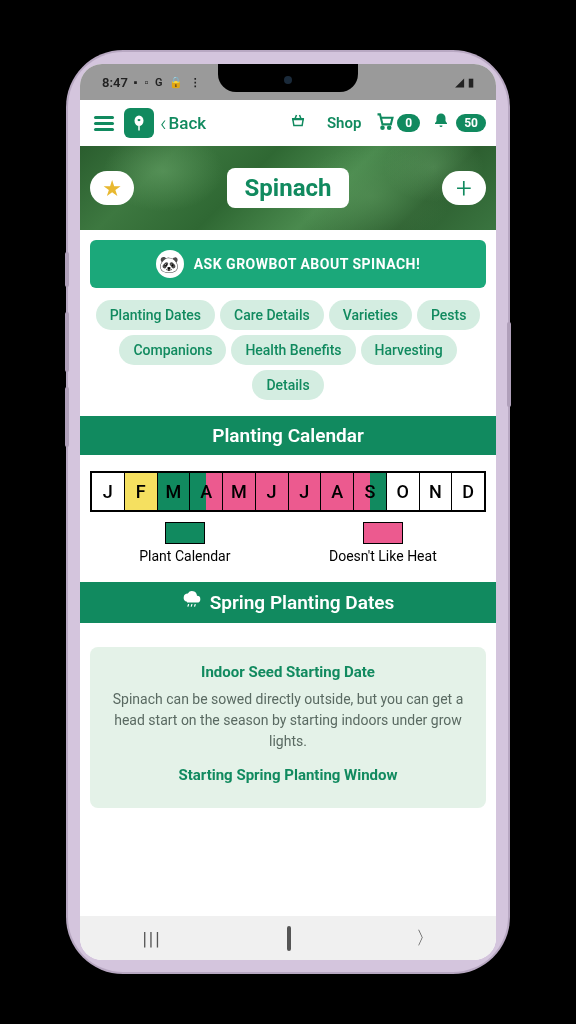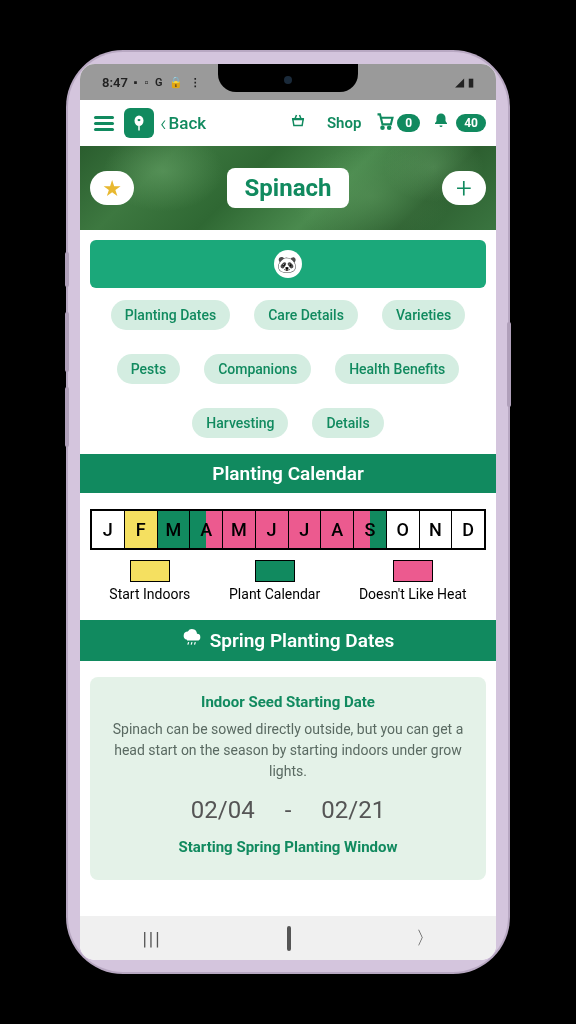--- a/index.html
+++ b/index.html
@@ -18,21 +18,21 @@
     background: #d4c5dd;
     border-radius: 55px;
     padding: 12px;
     position: relative;
     box-shadow: 0 0 0 2px #b8a8c2;
   }
   .phone-screen {
     width: 100%;
     height: 100%;
     background: #fff;
-    border-radius: 15px;
+    border-radius: 22px;
     overflow: hidden;
     position: relative;
     display: flex;
     flex-direction: column;
     justify-content: space-between;
   }
   .notch {
     position: absolute;
     top: 0;
     left: 50%;
@@ -124,21 +124,21 @@
   .growbot-btn {
     background:#1ba87a; color:#fff; border-radius:6px;
     display:flex; align-items:center; justify-content:center; gap:10px;
     padding:10px; font-weight:700; font-size:14px; letter-spacing:.5px;
     margin-bottom:12px;
   }
   .growbot-face {
     width:28px; height:28px; background:#fff; border-radius:50%;
     display:flex; align-items:center; justify-content:center; font-size:16px;
   }
-  .chips { display:flex; flex-wrap:wrap; gap:24px; justify-content:center; margin-bottom:14px; }
+  .chips { display:flex; flex-wrap:wrap; gap:5px; justify-content:center; margin-bottom:14px; }
   .chip {
     background:#d4ede1; color:#118a5f; padding:7px 14px;
     border-radius:18px; font-size:14px; font-weight:500;
   }
   .section-header {
     background:#118a5f; color:#fff; text-align:center;
     padding:8px; font-size:19px; font-weight:600;
     margin: 16px -10px;
     display:flex; align-items:center; justify-content:center; gap:8px;
   }
@@ -155,21 +155,21 @@
   .cal-yellow { background:#f5e060; }
   .cal-green { background:#118a5f; }
   .cal-pink { background:#ec5a8f; }
   .cal-split-gp { background: linear-gradient(to right, #118a5f 50%, #ec5a8f 50%); }
   .cal-split-pg { background: linear-gradient(to right, #ec5a8f 50%, #118a5f 50%); }
   .legend { display:flex; justify-content:space-around; margin:8px 0 18px 0; }
   .legend-item { text-align:center; font-size:14px; }
   .legend-swatch { width:40px; height:22px; border:1px solid #000; margin:0 auto 4px auto; }
   .info-card {
     background:#e4f2e8; border-radius:8px; padding:16px 14px;
-    margin:16px 0; text-align:center;
+    margin:24px 0; text-align:center;
   }
   .info-title { color:#118a5f; font-weight:700; font-size:15px; margin-bottom:8px; }
   .info-text { color:#5a6a62; font-size:14px; line-height:1.5; margin-bottom:14px; }
   .date-row { display:flex; justify-content:center; align-items:center; gap:30px; font-size:24px; color:#555; font-weight:400; margin-bottom:14px; }
   .nav-bar {
     height:44px; background:#f0f0f0;
     display:flex; justify-content:space-around; align-items:center;
     font-size:18px; color:#555;
   }
   .nav-recent { letter-spacing:2px; }
@@ -240,37 +240,38 @@
               <path d="M3 4h3l3 12h10l2-8H7"></path>
             </svg>
         </span>
         <span class="pill">0</span>
       </div>
       <span class="bell">
         <svg width="18" height="18" viewBox="0 0 24 24" fill="#118a5f">
             <path d="M12 2a6 6 0 0 0-6 6v4l-2 3v1h16v-1l-2-3V8a6 6 0 0 0-6-6zM10 18a2 2 0 0 0 4 0"></path>
           </svg>
       </span>
-      <span class="pill">40</span>
+      <span class="pill">50</span>
     </div>
 
     <div class="hero">
       <div class="star-btn">
         <span>★</span>
       </div>
       <div class="plant-title">Spinach</div>
       <div class="plus-btn">
         <span>+</span>
       </div>
     </div>
 
     <div class="content">
 
       <div class="growbot-btn">
         <span class="growbot-face">🐼</span>
+        <span>ASK GROWBOT ABOUT SPINACH!</span>
       </div>
 
       <div class="chips">
         <div class="chip">Planting Dates</div>
         <div class="chip">Care Details</div>
         <div class="chip">Varieties</div>
         <div class="chip">Pests</div>
         <div class="chip">Companions</div>
         <div class="chip">Health Benefits</div>
         <div class="chip">Harvesting</div>
@@ -289,24 +290,20 @@
         <div class="cal-cell cal-pink">J</div>
         <div class="cal-cell cal-pink">A</div>
         <div class="cal-cell cal-split-pg">S</div>
         <div class="cal-cell cal-white">O</div>
         <div class="cal-cell cal-white">N</div>
         <div class="cal-cell cal-white">D</div>
       </div>
 
       <div class="legend">
         <div class="legend-item">
-          <div class="legend-swatch" style="background:#f5e060"></div>
-          <div>Start Indoors</div>
-        </div>
-        <div class="legend-item">
           <div class="legend-swatch" style="background:#118a5f"></div>
           <div>Plant Calendar</div>
         </div>
         <div class="legend-item">
           <div class="legend-swatch" style="background:#ec5a8f"></div>
           <div>Doesn't Like Heat</div>
         </div>
       </div>
 
       <div class="section-header">
@@ -315,25 +312,20 @@
               <path d="M6 14a5 5 0 0 1 1-9.9A6 6 0 0 1 18 7a4 4 0 0 1 0 8H6z"></path>
               <path d="M8 17l-1 3 M12 17l-1 3 M16 17l-1 3" stroke="#fff" stroke-width="1.5"></path>
             </svg>
         </span>
         <span>Spring Planting Dates</span>
       </div>
 
       <div class="info-card">
         <div class="info-title">Indoor Seed Starting Date</div>
         <div class="info-text">Spinach can be sowed directly outside, but you can get a head start on the season by starting indoors under grow lights.</div>
-        <div class="date-row">
-          <span>02/04</span>
-          <span>-</span>
-          <span>02/21</span>
-        </div>
         <div class="info-title">Starting Spring Planting Window</div>
       </div>
 
     </div>
 
     <div class="nav-bar">
       <span class="nav-recent">|||</span>
       <span>
         <span class="nav-home"></span>
       </span>

